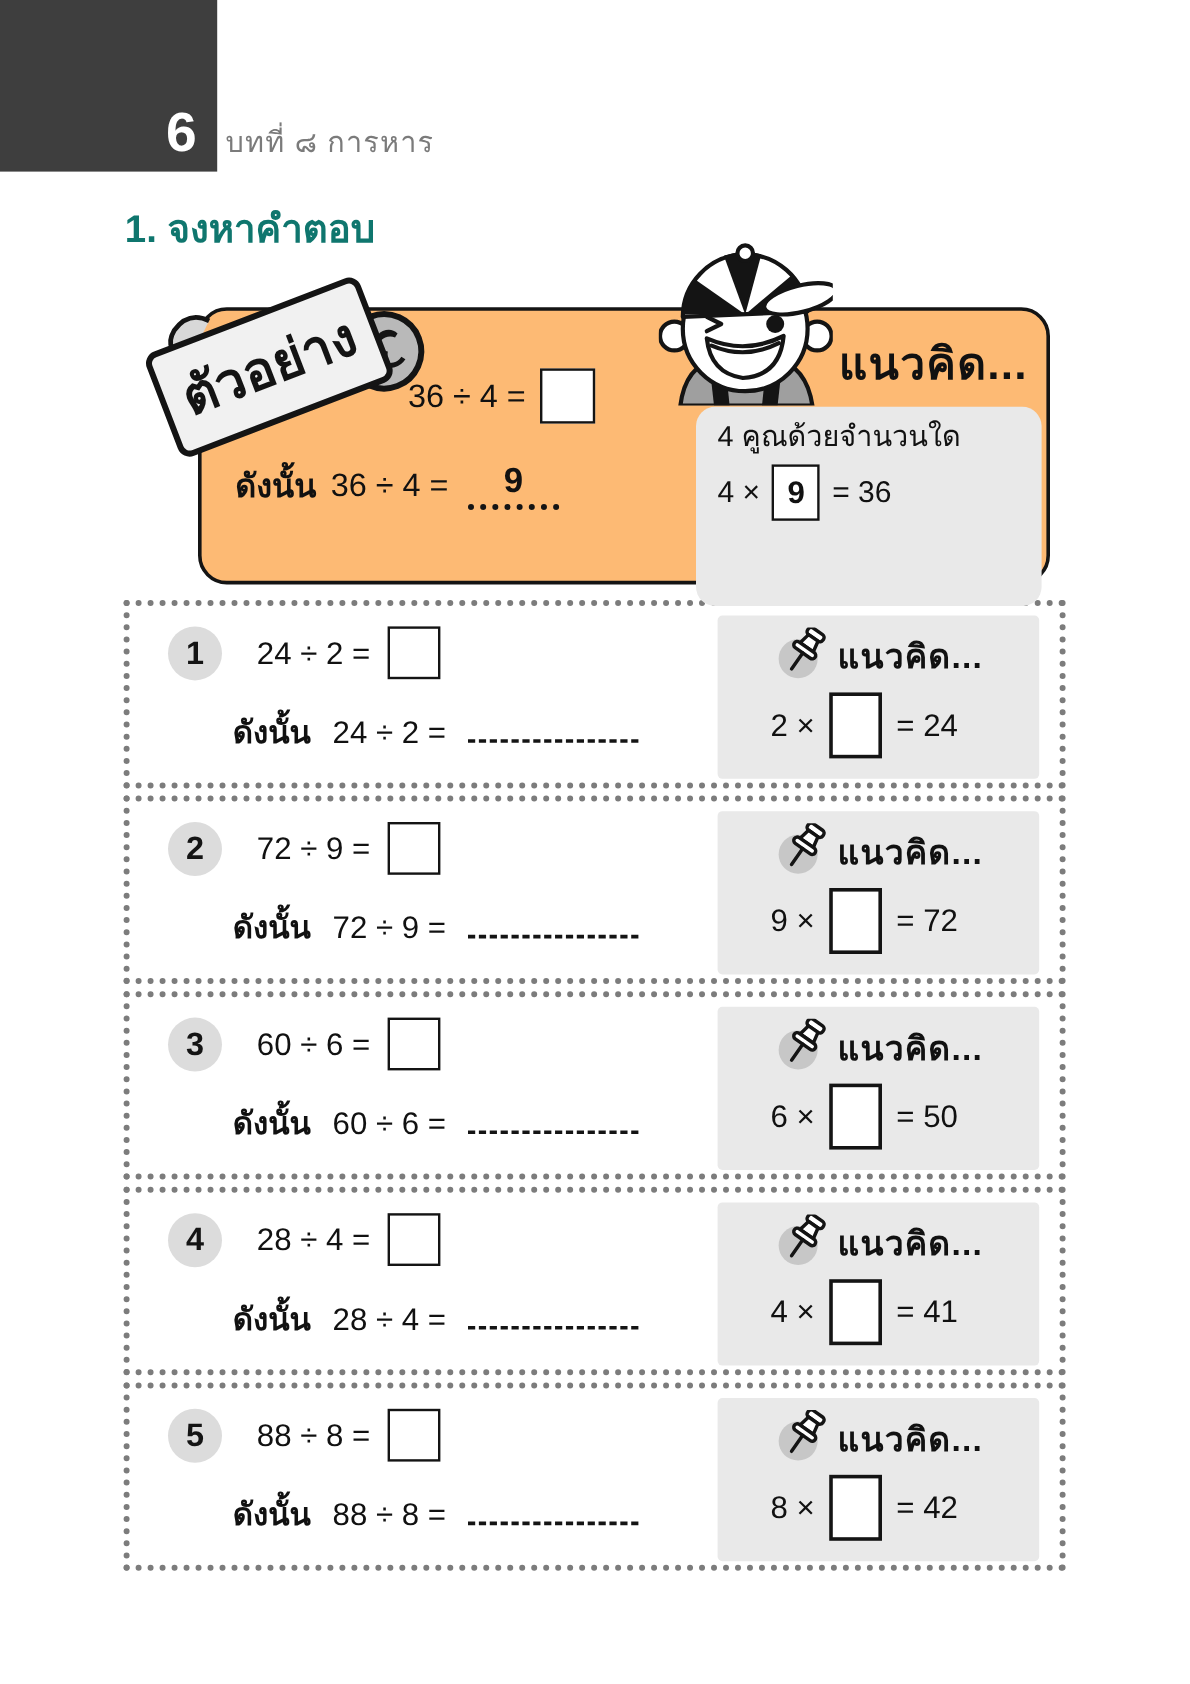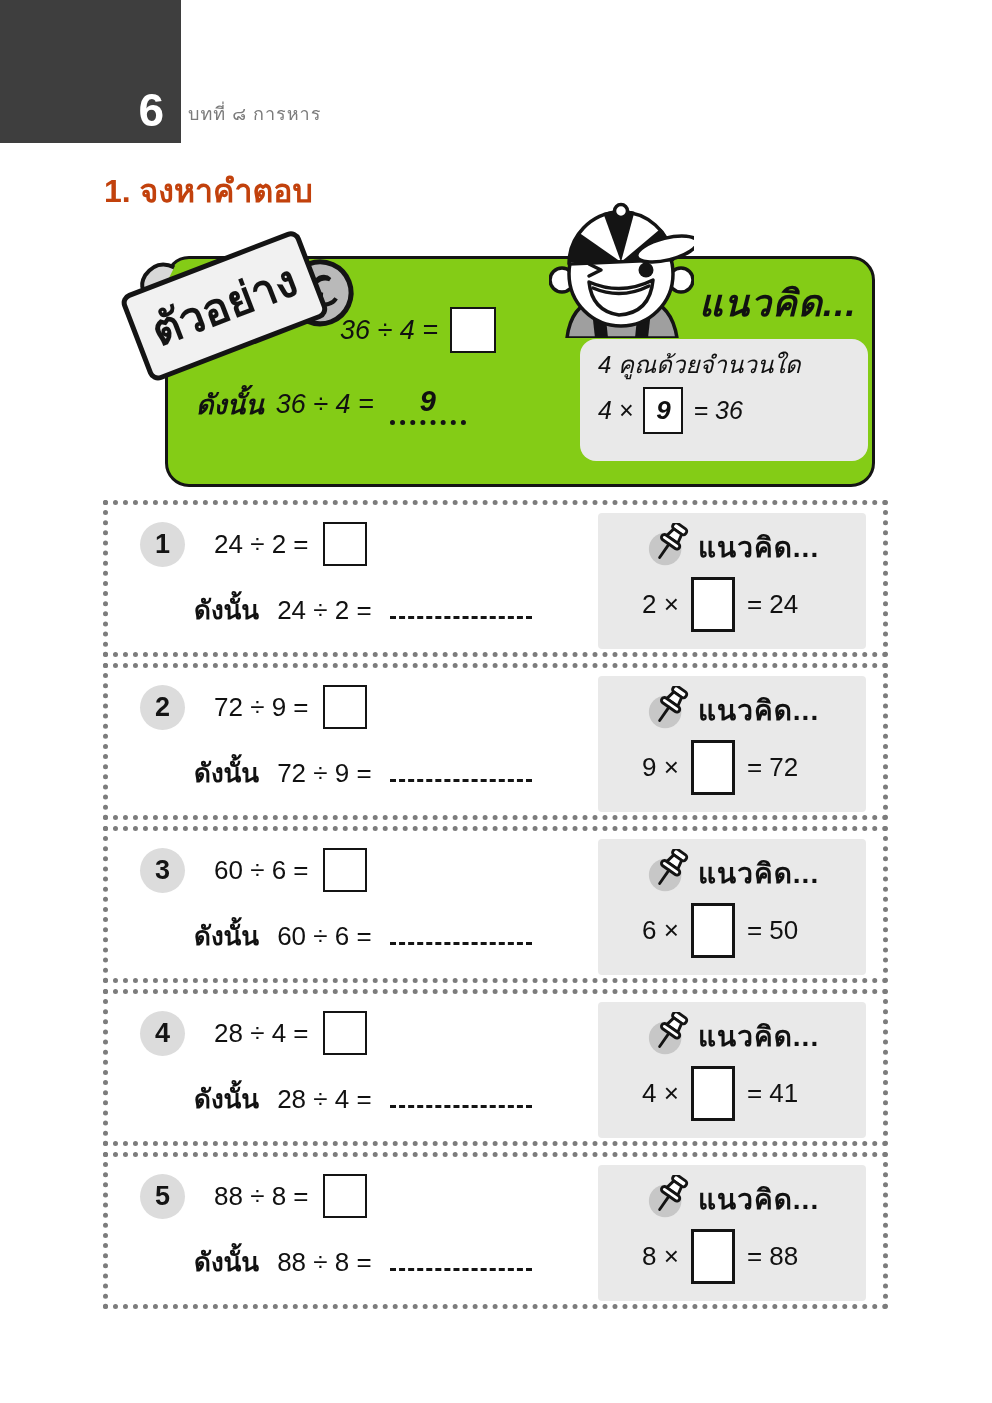--- a/index.html
+++ b/index.html
@@ -4,34 +4,34 @@
 <style>
   * { margin:0; padding:0; box-sizing:border-box; }
   html,body { background:#fff; }
   body {
     width:992px; height:1403px; position:relative; overflow:hidden;
     font-family:"Liberation Sans","DejaVu Sans",sans-serif; color:#111;
   }
   
   .corner-block { position:absolute; left:0; top:0; width:181px; height:143px; background:#3e3e3e; }
   .page-num { position:absolute; right:17px; bottom:10px; color:#fff; font-size:46px; font-weight:bold; line-height:1; }
-  .chapter { position:absolute; left:188px; top:99px; font-size:18px; color:#7b7b7b; letter-spacing:1px; }
-  .title { position:absolute; left:104px; top:165px; font-size:32px; font-weight:bold; color:#c2410c; }
+  .chapter { position:absolute; left:188px; top:99px; font-size:24px; color:#7b7b7b; letter-spacing:1px; }
+  .title { position:absolute; left:104px; top:165px; font-size:32px; font-weight:bold; color:#0f766e; }
 
   
   .example-box { position:absolute; left:165px; top:256px; width:710px; height:231px;
-    border:3px solid #141414; border-radius:24px; background:#84cc16; z-index:1;font-style:italic; }
+    border:3px solid #141414; border-radius:24px; background:#fdba74; z-index:1; }
   .ex-eq { position:absolute; left:172px; top:48px; display:flex; align-items:center; gap:12px; font-size:27px; }
   .ans-box { width:46px; height:46px; border:2.5px solid #141414; background:#fff; }
   .ex-conc { position:absolute; left:28px; top:124px; display:flex; align-items:center; gap:12px; font-size:27px; }
   .bold { font-weight:bold; }
   .ex-answer { display:inline-block; width:76px; text-align:center; font-size:29px; font-weight:bold;
     border-bottom:5px dotted #141414; padding-bottom:2px; margin-left:4px; }
   .hint-title-ex { position:absolute; left:531px; top:14px; font-size:37px; font-weight:bold; letter-spacing:1px; }
-  .hint-panel-ex { position:absolute; left:412px; top:80px; width:288px; height:122px; background:#e9e9e9;
+  .hint-panel-ex { position:absolute; left:412px; top:80px; width:288px; height:166px; background:#e9e9e9;
     border-radius:16px; padding:8px 18px; font-size:24px; line-height:1.5; }
   .hint-eq { display:flex; align-items:center; gap:10px; margin-top:4px; font-size:25px; }
   .hint-eq .mini-box { width:40px; height:47px; border:2.5px solid #141414; background:#fff;
     display:flex; align-items:center; justify-content:center; font-size:26px; font-weight:bold; }
   .ribbon { position:absolute; left:118px; top:213px; z-index:4; }
   .mascot { position:absolute; left:549px; top:202px; z-index:3; }
 
   
   .row { position:absolute; left:103px; width:785px; height:157px;
     border:5px dotted #7c7c7c; background:#fff; }
@@ -260,16 +260,16 @@
           <path d="M19,6 L29,6 L31,16 L17,16 Z"></path>
           <rect x="13" y="16" width="22" height="6" rx="3"></rect>
           <path d="M24,22 L24,39" fill="none" stroke-linecap="round"></path>
         </g>
       </svg>
       <span class="panel-title">แนวคิด...</span>
     </div>
     <div class="panel-eq">
       <span>8 ×</span>
       <span class="tall-box"></span>
-      <span>= 88</span>
+      <span>= 42</span>
     </div>
   </div>
 </div>
 
 </body></html>

